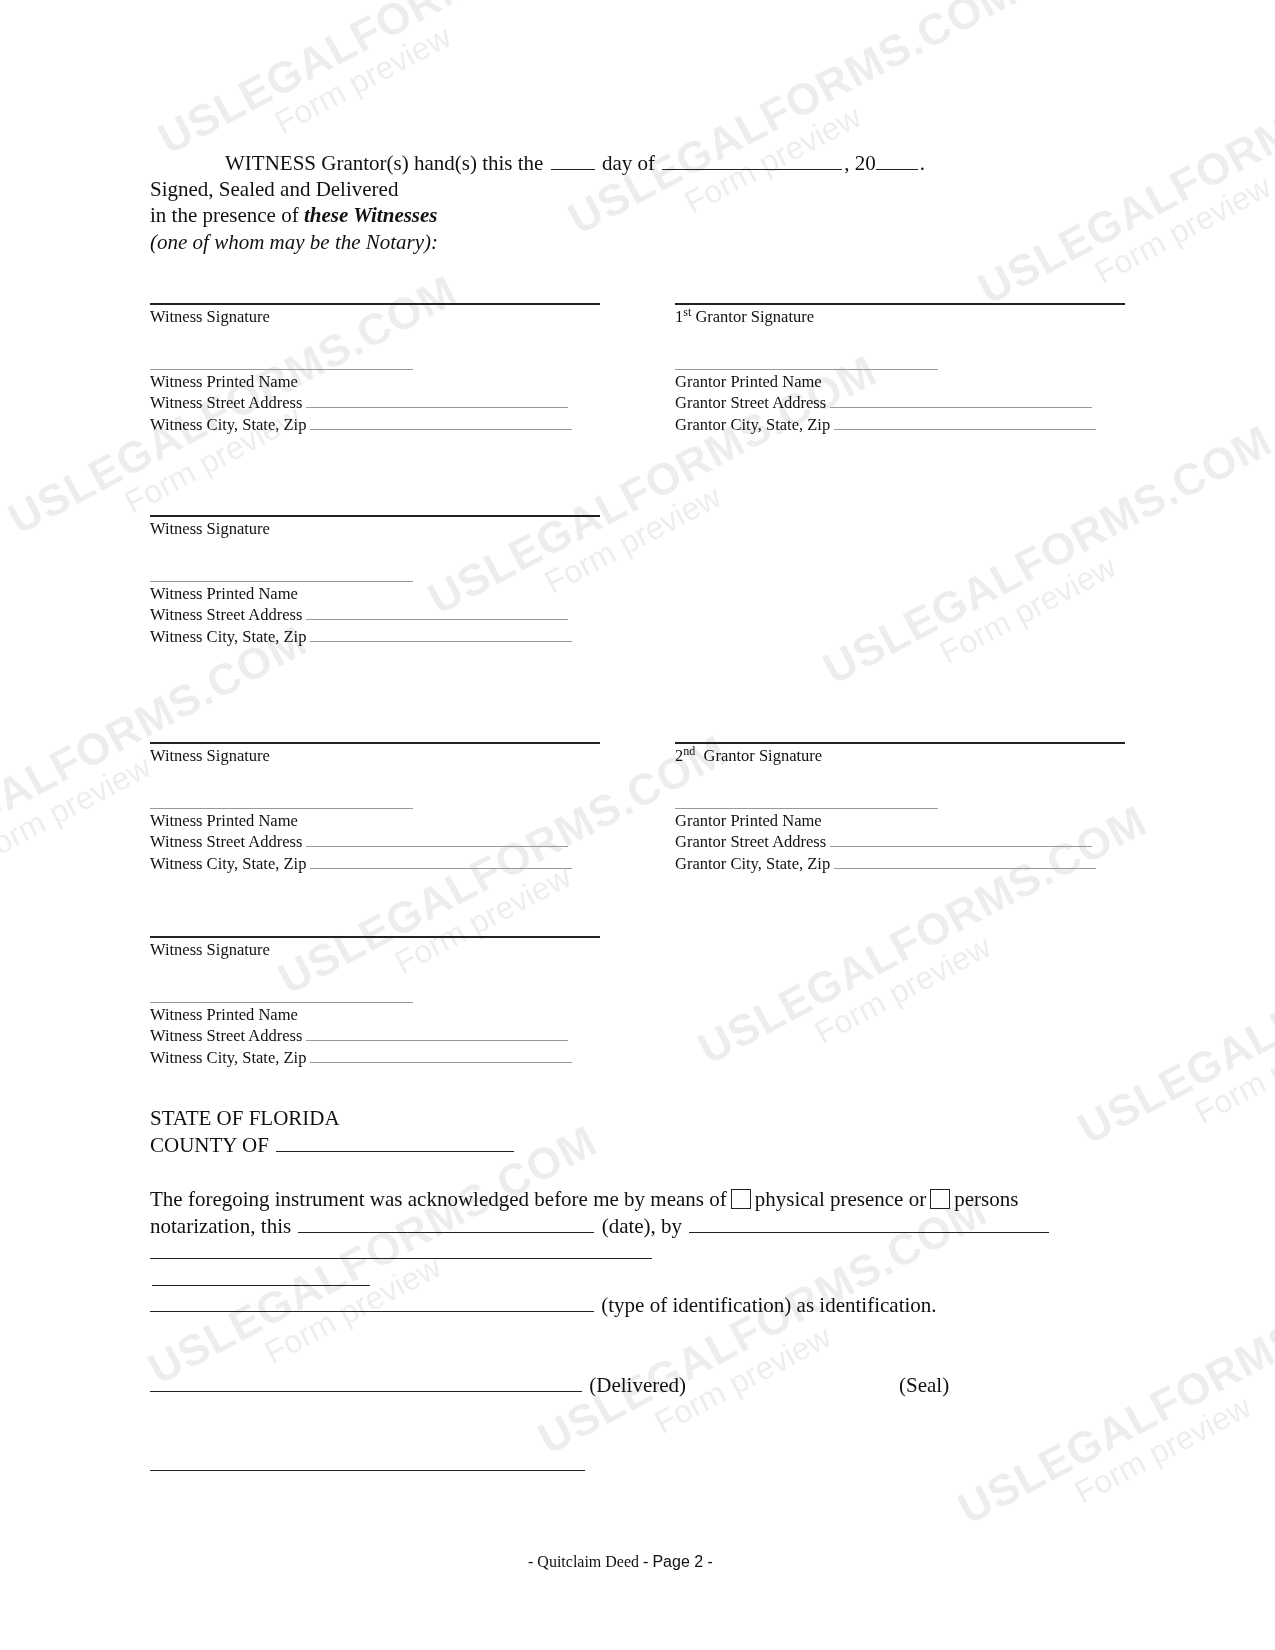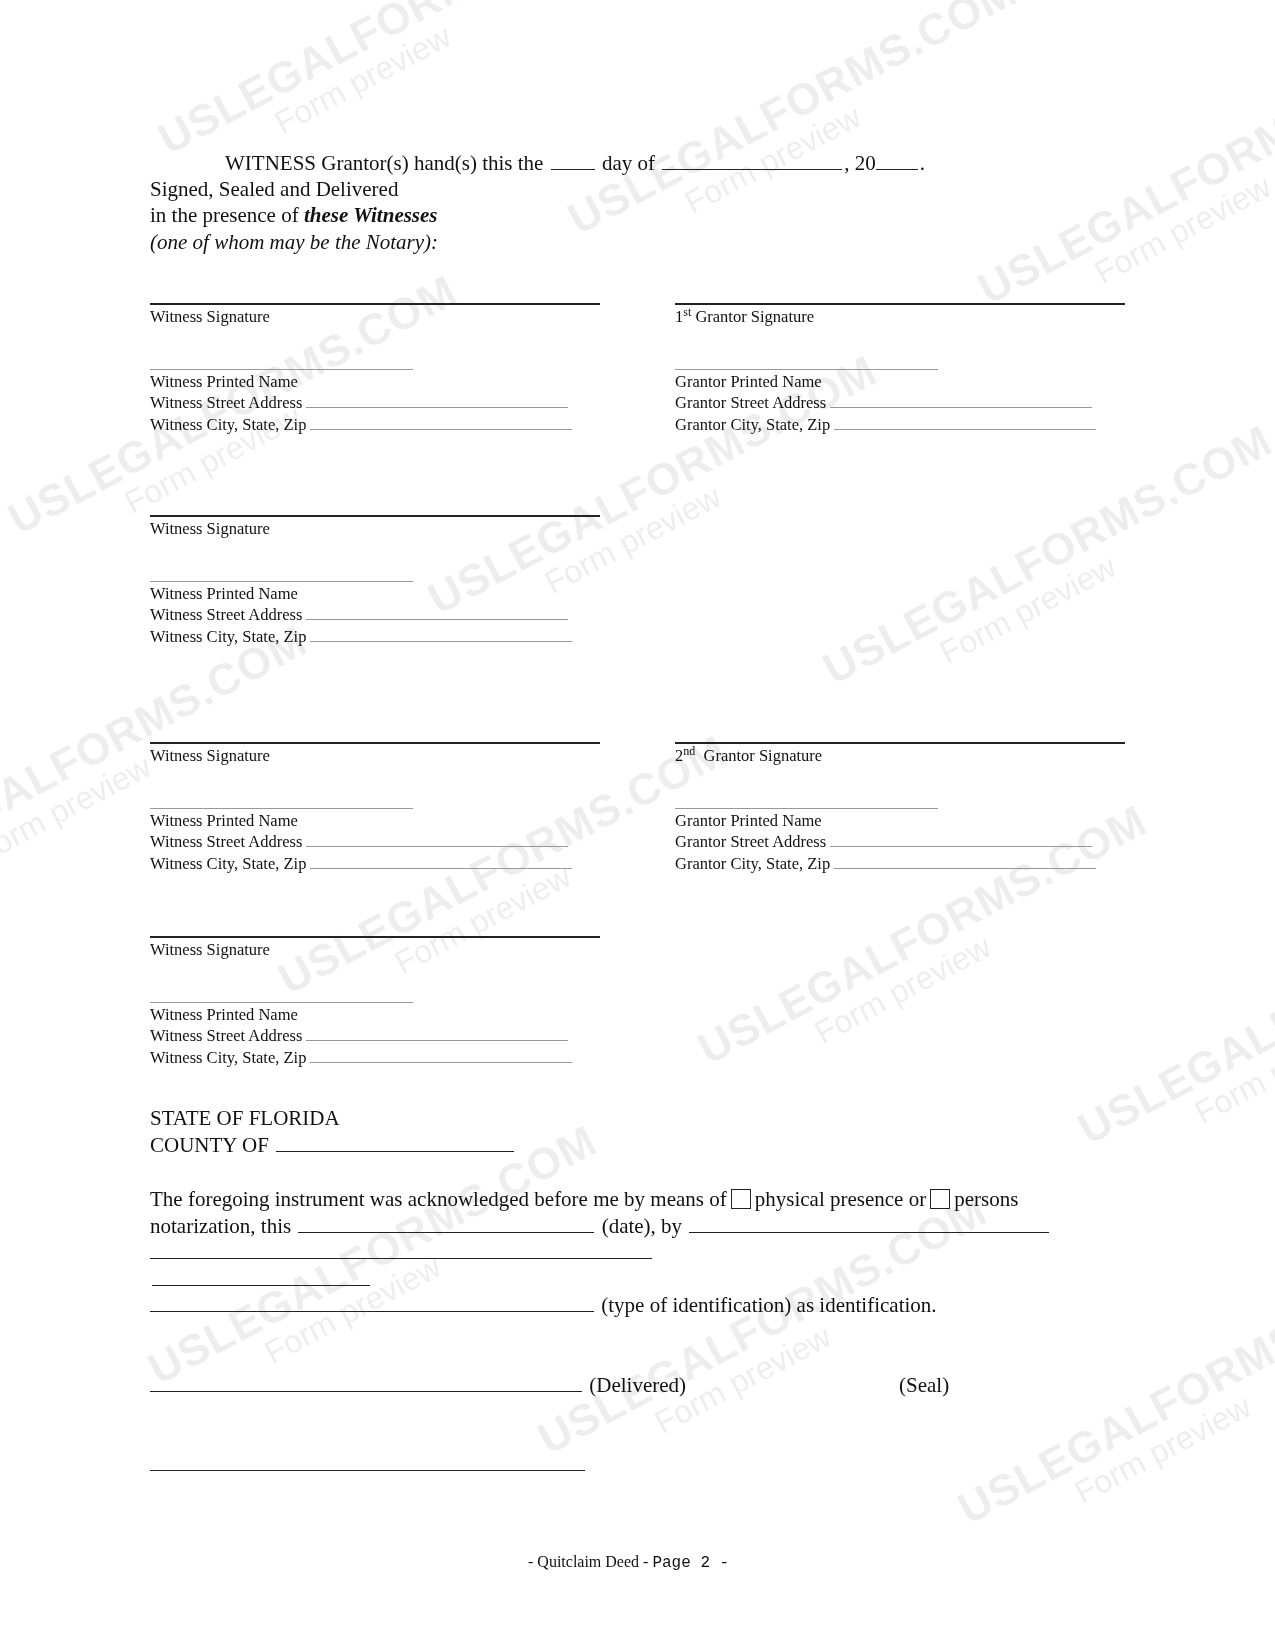--- a/index.html
+++ b/index.html
@@ -13,21 +13,21 @@
   .sm { font-size: 16.5px; }
   .it { font-style: italic; }
   .bi { font-style: italic; font-weight: bold; margin-top: 20px; }
   .uline { display: inline-block; border-bottom: 1.4px solid #222; vertical-align: baseline; height: 1px; margin: 0 2px; }
   .hr { position: absolute; height: 0; border-top: 2px solid #222; }
   .hr-thin { position: absolute; height: 0; border-top: 1px solid #999; }
   .field-line { display: inline-block; border-bottom: 1px solid #999; height: 1px; vertical-align: baseline; margin-left: 4px; }
   sup { font-size: 12px; vertical-align: super; line-height: 0; }
   .checkbox { display: inline-block; width: 20px; height: 20px; border: 1.5px solid #222; vertical-align: -3px; margin: 0 4px; box-sizing: border-box; }
   .footer { font-family: "Liberation Serif", serif; font-size: 16px; }
-  .footer .pg { font-family: Liberation Mono, monospace; text-align: center; }
+  .footer .pg { font-family: Liberation Sans, sans-serif; text-align: center; }
   .wm { position: absolute; transform: rotate(-28deg); transform-origin: left top; color: rgba(0,0,0,0.07); font-family: "Liberation Sans", sans-serif; pointer-events: none; white-space: nowrap; }
   .wm .big { font-size: 44px; font-weight: bold; letter-spacing: 1px; display: block; }
   .wm .small { font-size: 32px; display: block; margin-left: 110px; margin-top: -4px; }
 </style>
 </head>
 <body>
 
 <div class="wm" style="left:150px;top:120px;">
     <span class="big">USLEGALFORMS.COM</span>
     <span class="small">Form preview</span>

